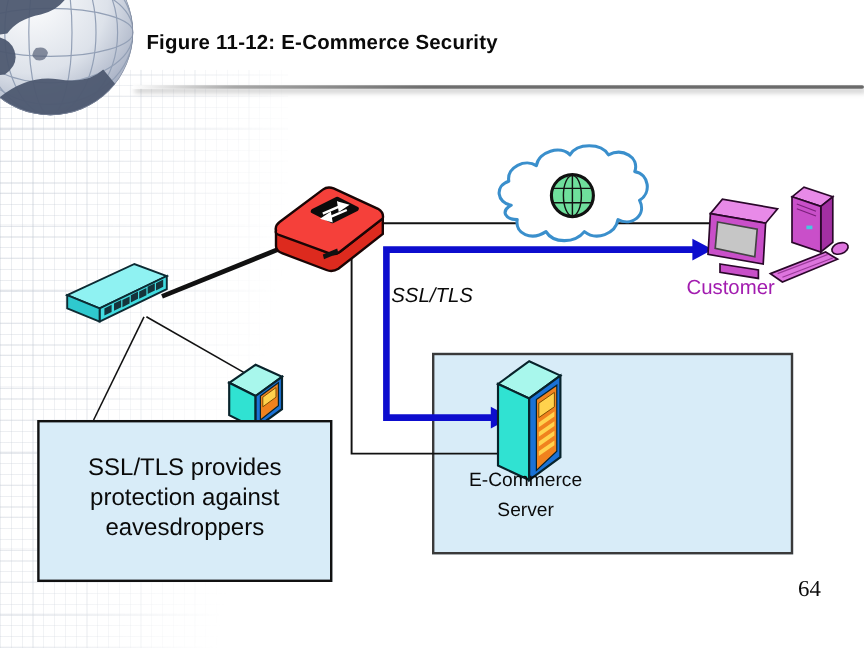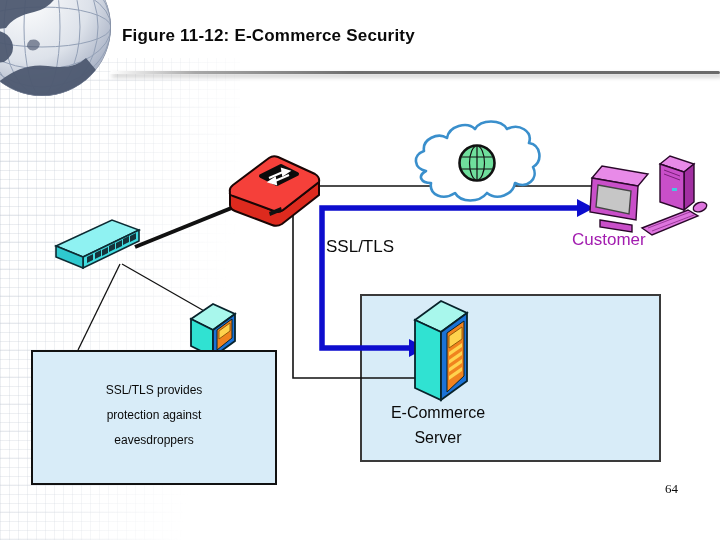--- a/index.html
+++ b/index.html
@@ -25,28 +25,28 @@
     left:110px;top:71px;right:0;height:3px;border-radius:2px;
     background:linear-gradient(to right,#ffffff,#a8a8a8 14%,#6e6e6e 40%,#6a6a6a 100%);
     box-shadow:2px 3px 4px rgba(130,130,130,0.5);
   }
   .panel{
     background:#D8ECF8;box-sizing:border-box;
   }
   .ecom-box{left:360px;top:294px;width:301px;height:168px;border:2px solid #3a3a3a;}
   .callout-box{left:31px;top:350px;width:246px;height:135px;border:2px solid #111;}
   .callout-text{
-    left:31px;top:378px;width:246px;text-align:center;font-size:12px;line-height:25px;white-space:pre-line;
+    left:31px;top:378px;width:246px;text-align:center;font-size:20px;line-height:25px;white-space:pre-line;
   }
   .server-label{
-    left:368px;top:400px;width:140px;text-align:center;font-size:16px;line-height:25px;white-space:pre-line;
-  }
-  .ssl-label{left:326px;top:237px;font-size:17px;}
+    left:368px;top:388px;width:140px;text-align:center;font-size:16px;line-height:25px;white-space:pre-line;
+  }
+  .ssl-label{left:326px;top:237px;font-size:17px;font-style:italic;}
   .customer-label{left:572px;top:230px;font-size:17px;color:#a21caf;}
-  .page-number{left:665px;top:481px;font-size:13px;font-family:"Liberation Serif", serif;}
+  .page-number{left:665px;top:481px;font-size:19px;font-family:"Liberation Serif", serif;}
   svg{display:block;}
 </style>
 </head>
 <body>
 
 <div class="stage">
 
   <div class="abs bg-grid"></div>
 
   <svg class="abs" style="left:0;top:0;" width="122" height="106" viewBox="0 0 122 106">

